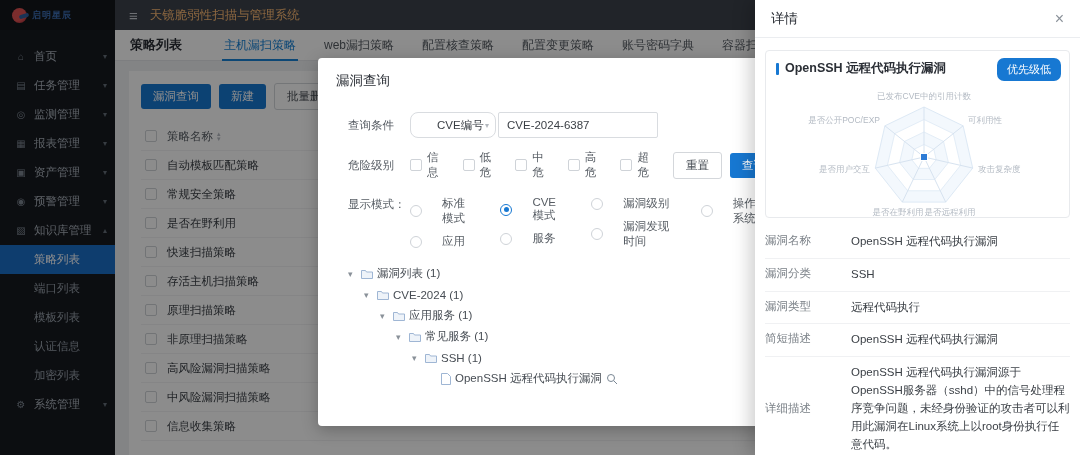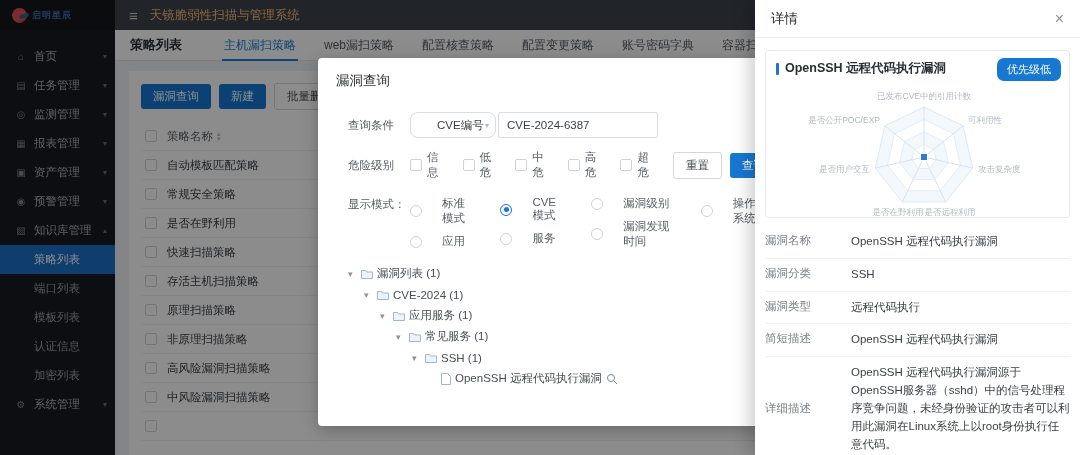--- a/index.html
+++ b/index.html
@@ -234,20 +234,21 @@
           <span class="tname">高风险漏洞扫描策略</span>
           <span class="redact"></span>
         </div>
         <div class="trow">
           <span class="cb"></span>
           <span class="tname">中风险漏洞扫描策略</span>
           <span class="redact"></span>
         </div>
         <div class="trow">
           <span class="cb"></span>
+          <span class="tname">信息收集策略</span>
         </div>
       </div>
     </div>
   </div>
 
   <div class="backdrop"></div>
 
   <div class="modal">
     <div class="modal-title">漏洞查询</div>
     <div class="mform">

